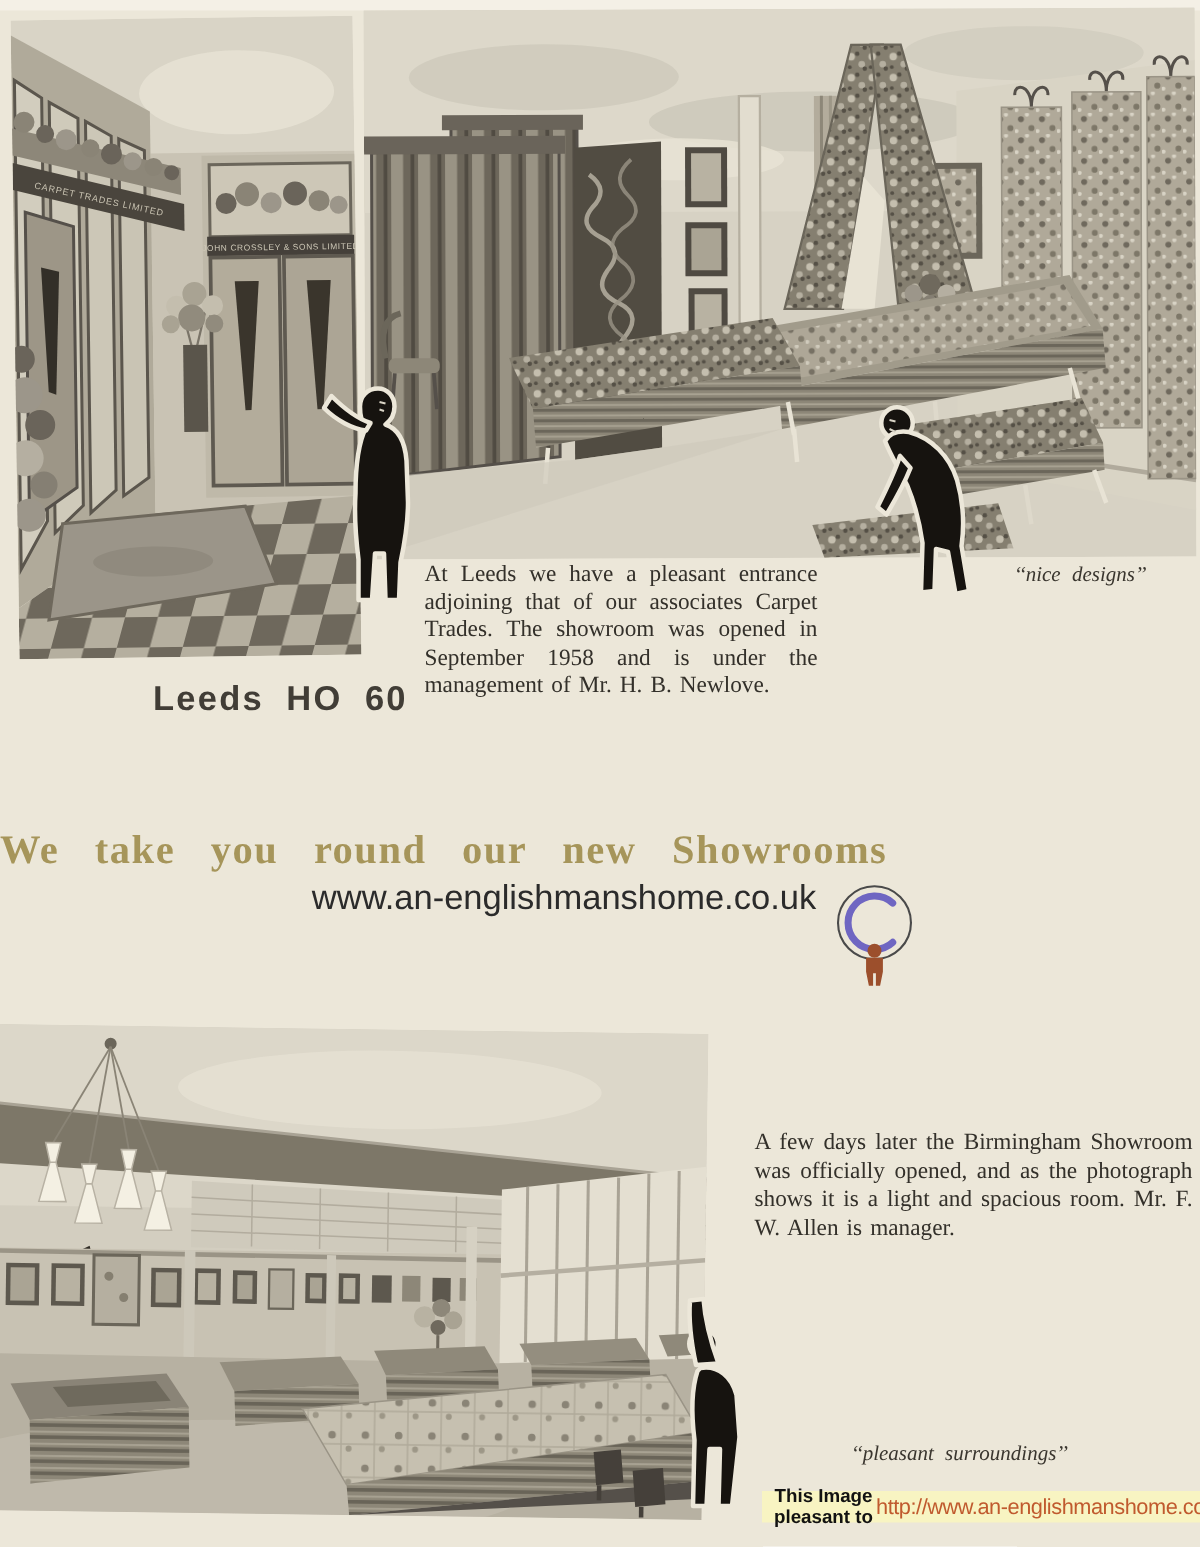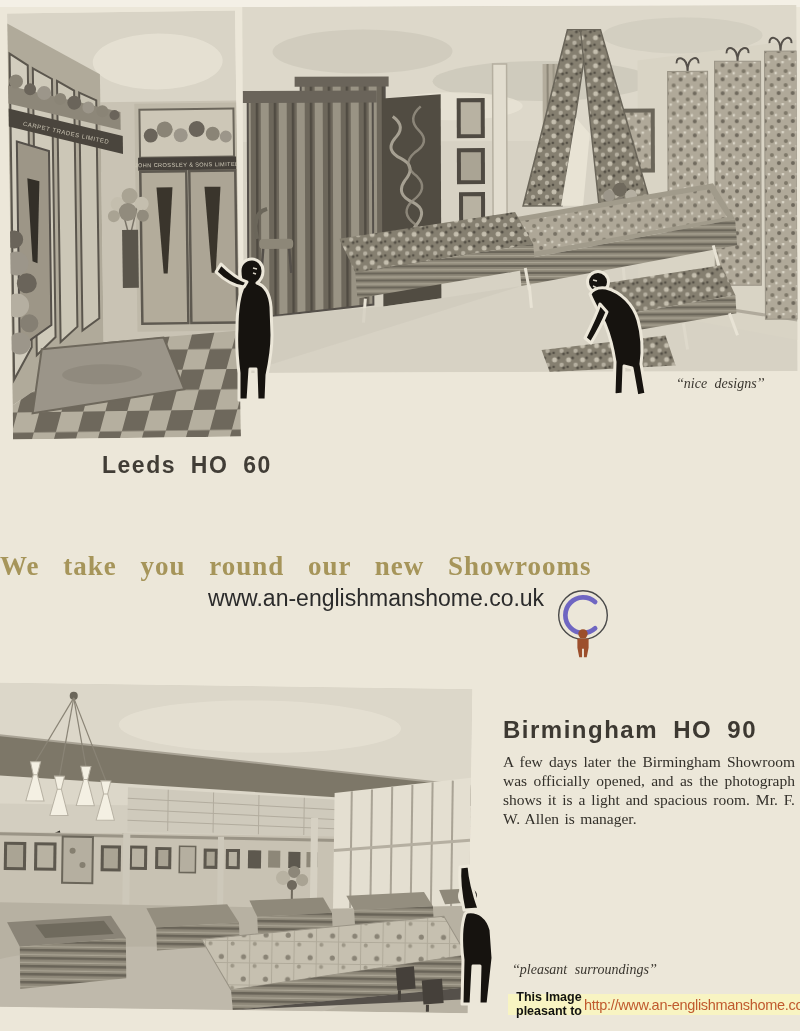--- a/index.html
+++ b/index.html
@@ -15,21 +15,21 @@
   .fig svg{display:block;width:100%;height:100%;}
 
   .leeds-body{
     position:absolute;left:283px;top:374px;width:262px;
     font-size:15.5px;line-height:18.5px;text-align:justify;word-spacing:1.5px;
   }
   .quote{
     position:absolute;font-style:italic;font-size:14px;color:#3a362f;word-spacing:4px;
   }
   .quote.nice{left:676px;top:376px;width:140px;}
-  .quote.pleasant{left:512px;top:962px;width:200px;}
+  .quote.pleasant{left:512px;top:962px;width:200px;text-align:right;}
   .h-sans{
     position:absolute;font-family:Liberation Sans, sans-serif;font-weight:bold;
     color:#413d36;letter-spacing:1.5px;word-spacing:7px;
   }
   .leeds-cap{left:102px;top:452px;font-size:23px;}
   .birm-head{left:503px;top:716px;font-size:24px;color:#3d3932;}
   .birm-body{
     position:absolute;left:503px;top:752px;width:292px;
     font-size:15.5px;line-height:19px;text-align:justify;word-spacing:1.5px;
   }
@@ -311,20 +311,21 @@
   <div class="fig" style="left:436px;top:864px;width:85px;height:145px;z-index:5;">
     <svg viewBox="0 0 85 145">
       <g fill="#16130f" stroke="#ece7d9" stroke-width="3" stroke-linejoin="round">
         <circle cx="33" cy="32" r="9.5"></circle>
         <path d="M28,46 C25,32 23,16 24,3 L33,2 C34,16 38,31 43,45 Z"></path>
         <path d="M31,48 C43,46 52,54 55,66 L57,94 L52,140 L43,140 L44,102 L37,102 L35,140 L26,140 L27,96 C25,80 25,62 29,50 Z"></path>
       </g>
     </svg>
   </div>
 
+  <div class="leeds-body">At Leeds we have a pleasant entrance adjoining that of our associates Carpet Trades.  The showroom was opened in September 1958 and is under the management of Mr. H. B. Newlove.</div>
   <div class="quote nice">‘‘nice designs’’</div>
   <div class="h-sans leeds-cap">Leeds HO 60</div>
 
   <div class="headline">We take you round our new Showrooms</div>
   <div class="watermark-row">
     <span class="watermark-text">www.an-englishmanshome.co.uk</span>
     <span class="wm-logo">
       <svg viewBox="0 0 62 76">
         <circle cx="31" cy="29" r="26" fill="none" stroke="#4a4a4a" stroke-width="1.5"></circle>
         <path d="M44,15 A19,19 0 1 0 44,43" fill="none" stroke="#6f66c2" stroke-width="5" stroke-linecap="round"></path>
@@ -472,21 +473,20 @@
 
       <g fill="#45403a">
         <polygon points="398,278 416,276 418,298 400,300"></polygon>
         <polygon points="424,290 444,288 446,312 426,314"></polygon>
         <line x1="402" y1="300" x2="402" y2="310" stroke="#45403a" stroke-width="3"></line>
         <line x1="430" y1="314" x2="430" y2="321" stroke="#45403a" stroke-width="3"></line>
       </g>
     </svg>
   </div>
 
-  <div class="h-sans birm-head">Birmingham HO 90</div>
   <div class="birm-body">A few days later the Birmingham Showroom was officially opened, and as the photograph shows it is a light and spacious room.  Mr. F. W. Allen is manager.</div>
   <div class="quote pleasant">‘‘pleasant surroundings’’</div>
 
   <div class="stamp">
     <div class="stamp-owner">
       <div>This Image</div>
       <div>pleasant to</div>
     </div>
     <a class="stamp-url">http://www.an-englishmanshome.co.uk/</a>
   </div>

